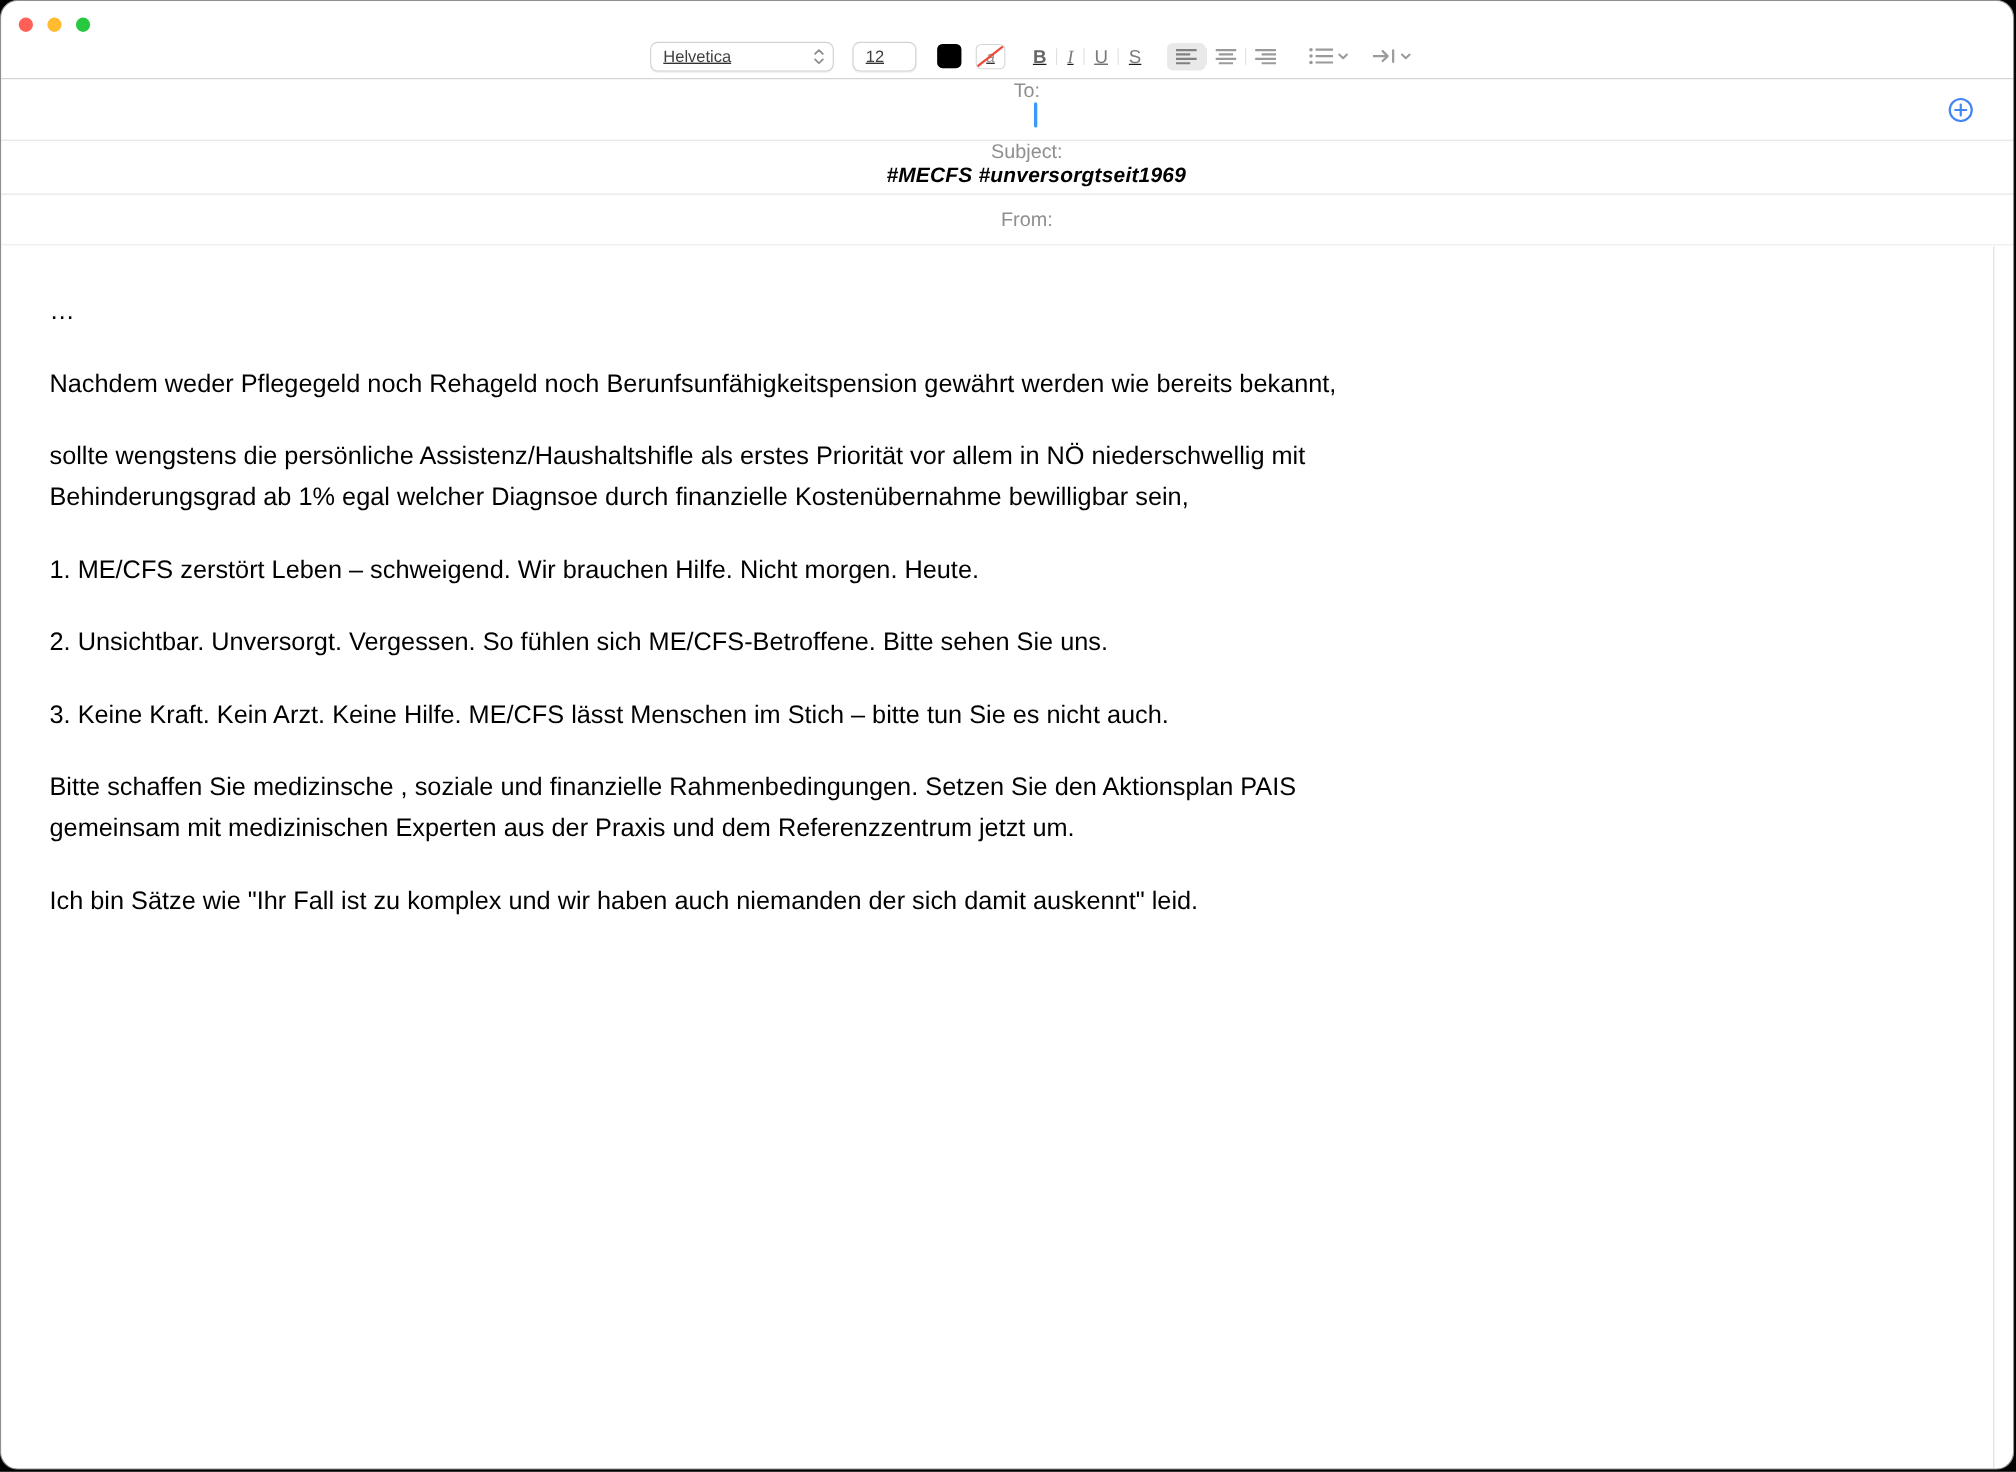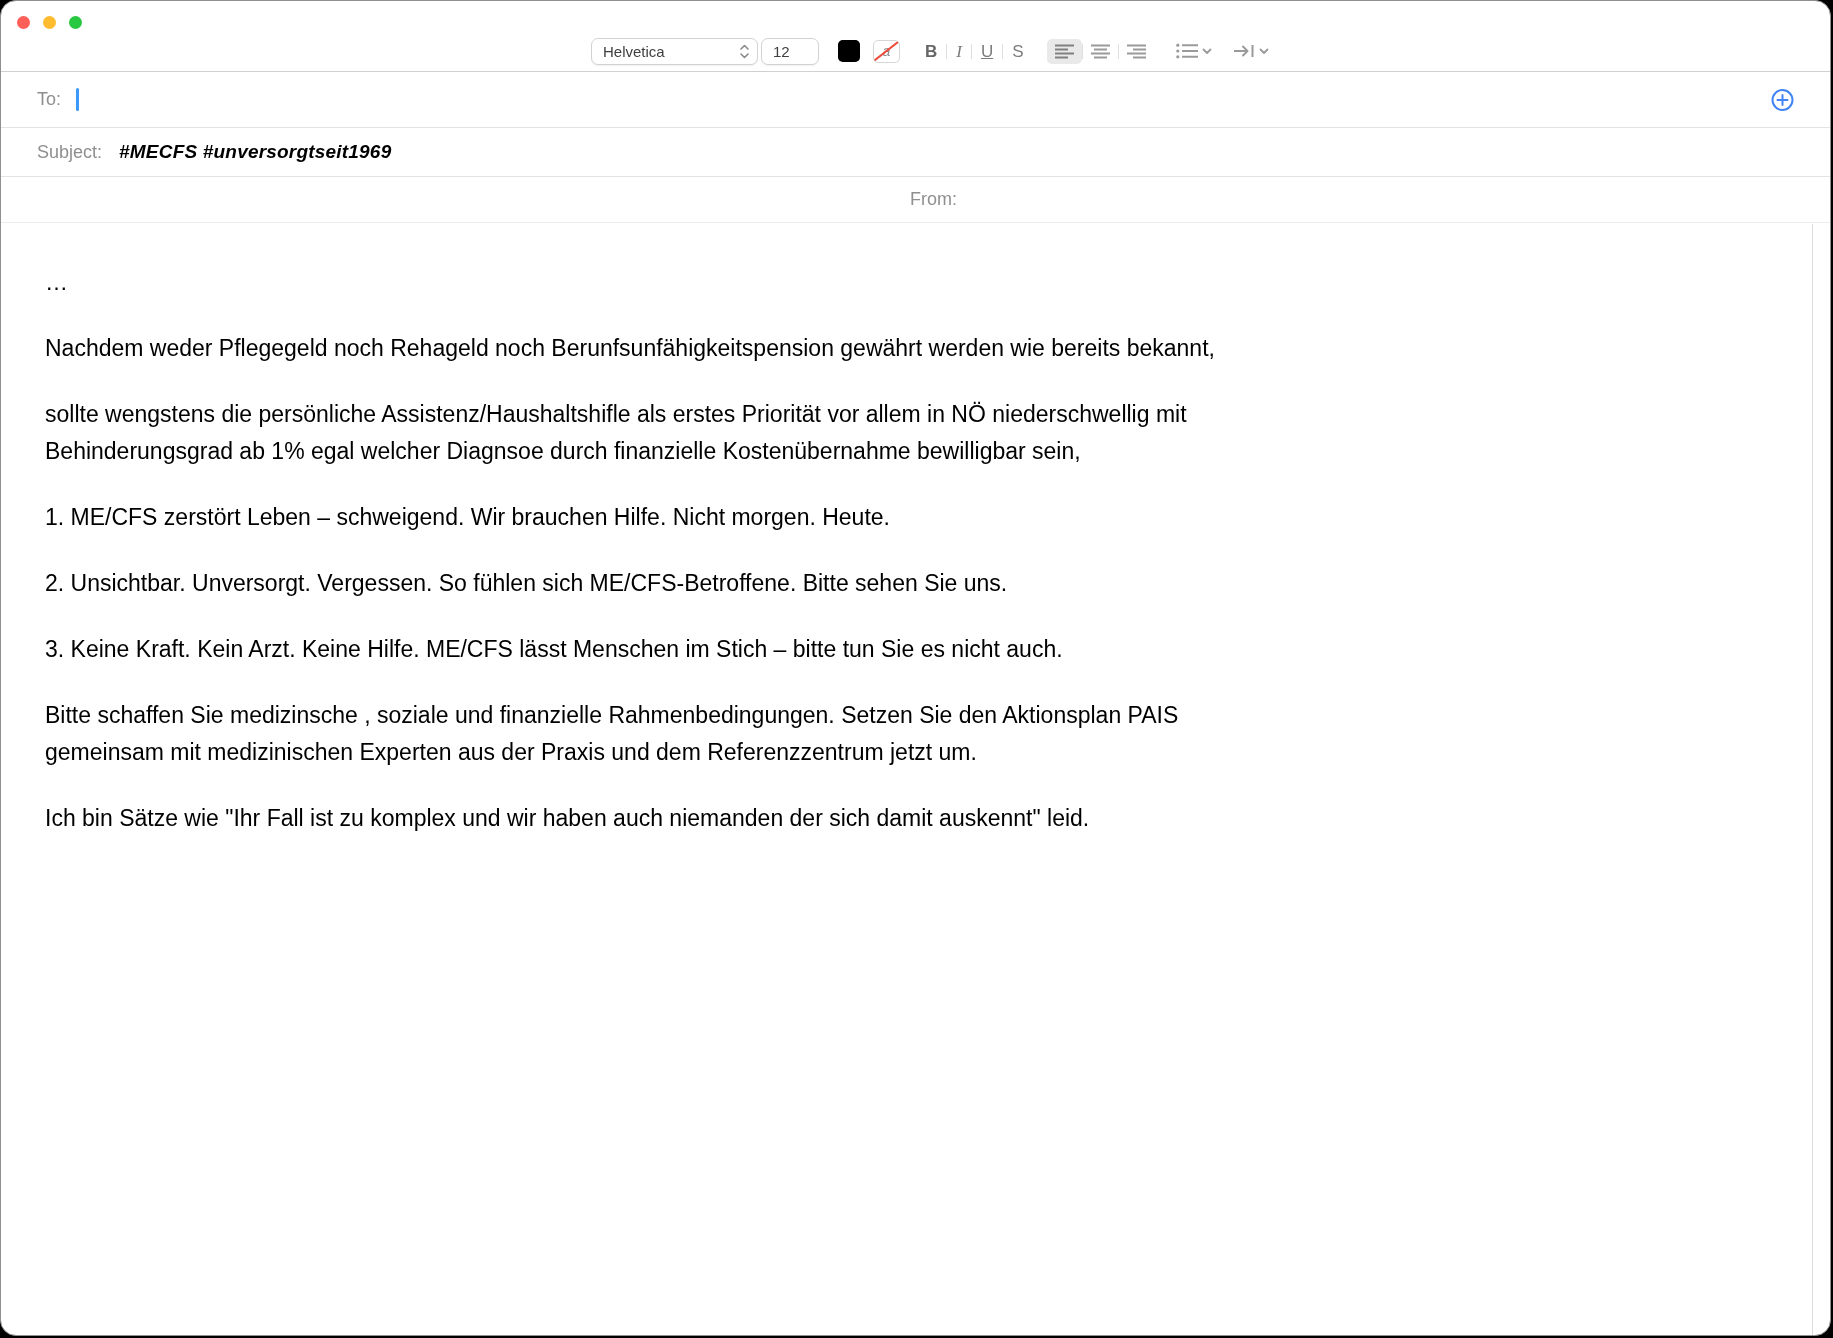--- a/index.html
+++ b/index.html
@@ -19,30 +19,30 @@
     overflow: hidden;
   }
   
   .titlebar { position: relative; height: 70px; border-bottom: 1px solid #d0d0d0; }
   .traffic { position: absolute; left: 16px; top: 15px; display: flex; gap: 13px; }
   .dot { width: 13px; height: 13px; border-radius: 50%; }
   .dot.red    { background: #ff5f57; }
   .dot.yellow { background: #febc2e; }
   .dot.green  { background: #28c840; }
 
-  .toolbar { position: absolute; left: 590px; top: 36px; height: 28px; display: flex; align-items: center; }
+  .toolbar { position: absolute; left: 590px; top: 36px; height: 28px; display: flex; align-items: center; text-decoration: underline; }
   .select {
     height: 27px; box-sizing: border-box;
     border: 1px solid #d2d2d2; border-radius: 7px; background: #fff;
     box-shadow: 0 1px 1px rgba(0,0,0,.06);
     display: flex; align-items: center; justify-content: space-between;
     padding: 0 7px 0 11px; color: #3f3f3f; font-size: 15px;
   }
   .font-select { width: 167px; }
-  .size-select { width: 58px; margin-left: 3px; gap: 24px; }
+  .size-select { width: 58px; margin-left: 17px; gap: 24px; }
   .stepper { display: block; }
   .color-well {
     width: 22px; height: 22px; border-radius: 5px; background: #000;
     margin-left: 19px; box-shadow: inset 0 0 0 1px rgba(0,0,0,.4);
   }
   .bg-color-btn {
     width: 27px; height: 23px; box-sizing: border-box;
     border: 1px solid #d6d6d6; border-radius: 5px; margin-left: 13px;
     position: relative; display: flex; align-items: center; justify-content: center;
     font-size: 14px; font-style: italic; color: #8f8f8f; overflow: hidden; background:#fff;
@@ -57,21 +57,21 @@
   .style-btn.i { font-family: "Liberation Serif", serif; font-style: italic; }
   .style-btn.u { text-decoration: underline; }
   .vsep { width: 1px; height: 15px; background: #dfdfdf; }
   .align-group { display: flex; align-items: center; margin-left: 14px; }
   .align-btn { padding: 5px 8px; border-radius: 5px; display: flex; align-items: center; }
   .align-btn.selected { background: #e9e9e9; }
   .iconbtn { display: flex; align-items: center; gap: 4px; margin-left: 22px; }
   .chev { display: block; }
 
   
-  .field-row { position: relative; display: flex; align-items: center; padding-left: 36px; border-bottom: 1px solid #e3e3e3; box-sizing: border-box; }
+  .field-row { position: relative; display: flex; align-items: center; padding-left: 36px; border-bottom: 1px solid #e3e3e3; box-sizing: border-box; flex-direction: column; }
   .row-to { height: 56px; }
   .row-subject { height: 49px; }
   .row-from { height: 46px; border-bottom-color: #ececec; justify-content: center; }
   .field-label { font-size: 18px; color: #8f8f8f; }
   .caret { width: 3px; height: 23px; background: #3b99fc; border-radius: 1.5px; margin-left: 15px; }
   .add-btn { position: absolute; right: 36px; top: 50%; transform: translateY(-50%); width: 23px; height: 23px; background: none; border: none; padding: 0; }
   .subject-value { margin-left: 17px; font-size: 19px; font-weight: 700; font-style: italic; color: #000; letter-spacing: 0.2px; }
 
   
   .body-area { position: absolute; top: 223px; left: 0; right: 0; bottom: 0; padding: 40px 100px 0 44px; box-sizing: border-box; }

